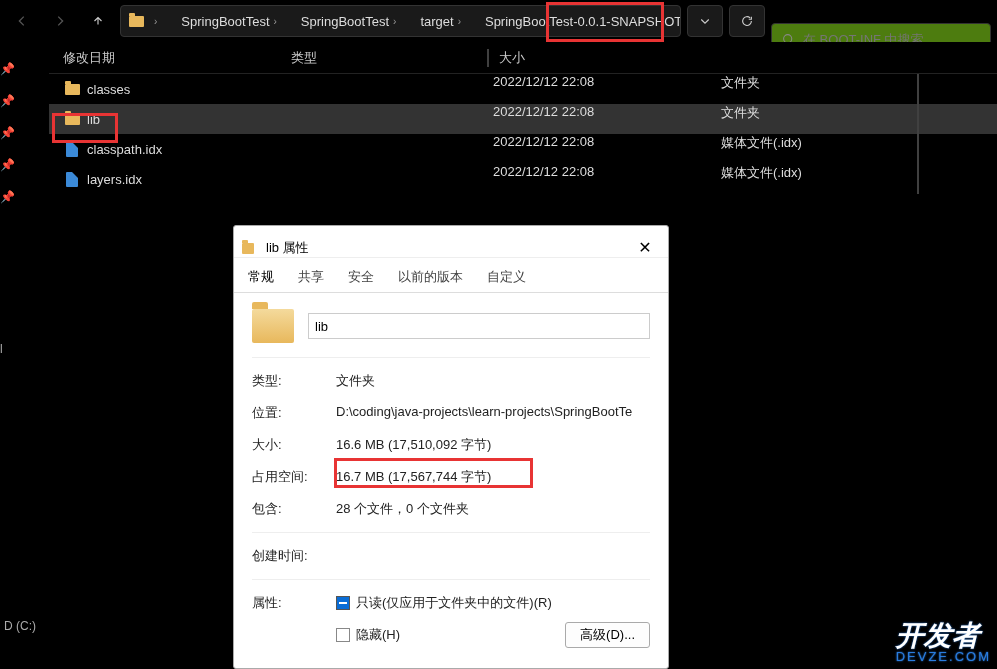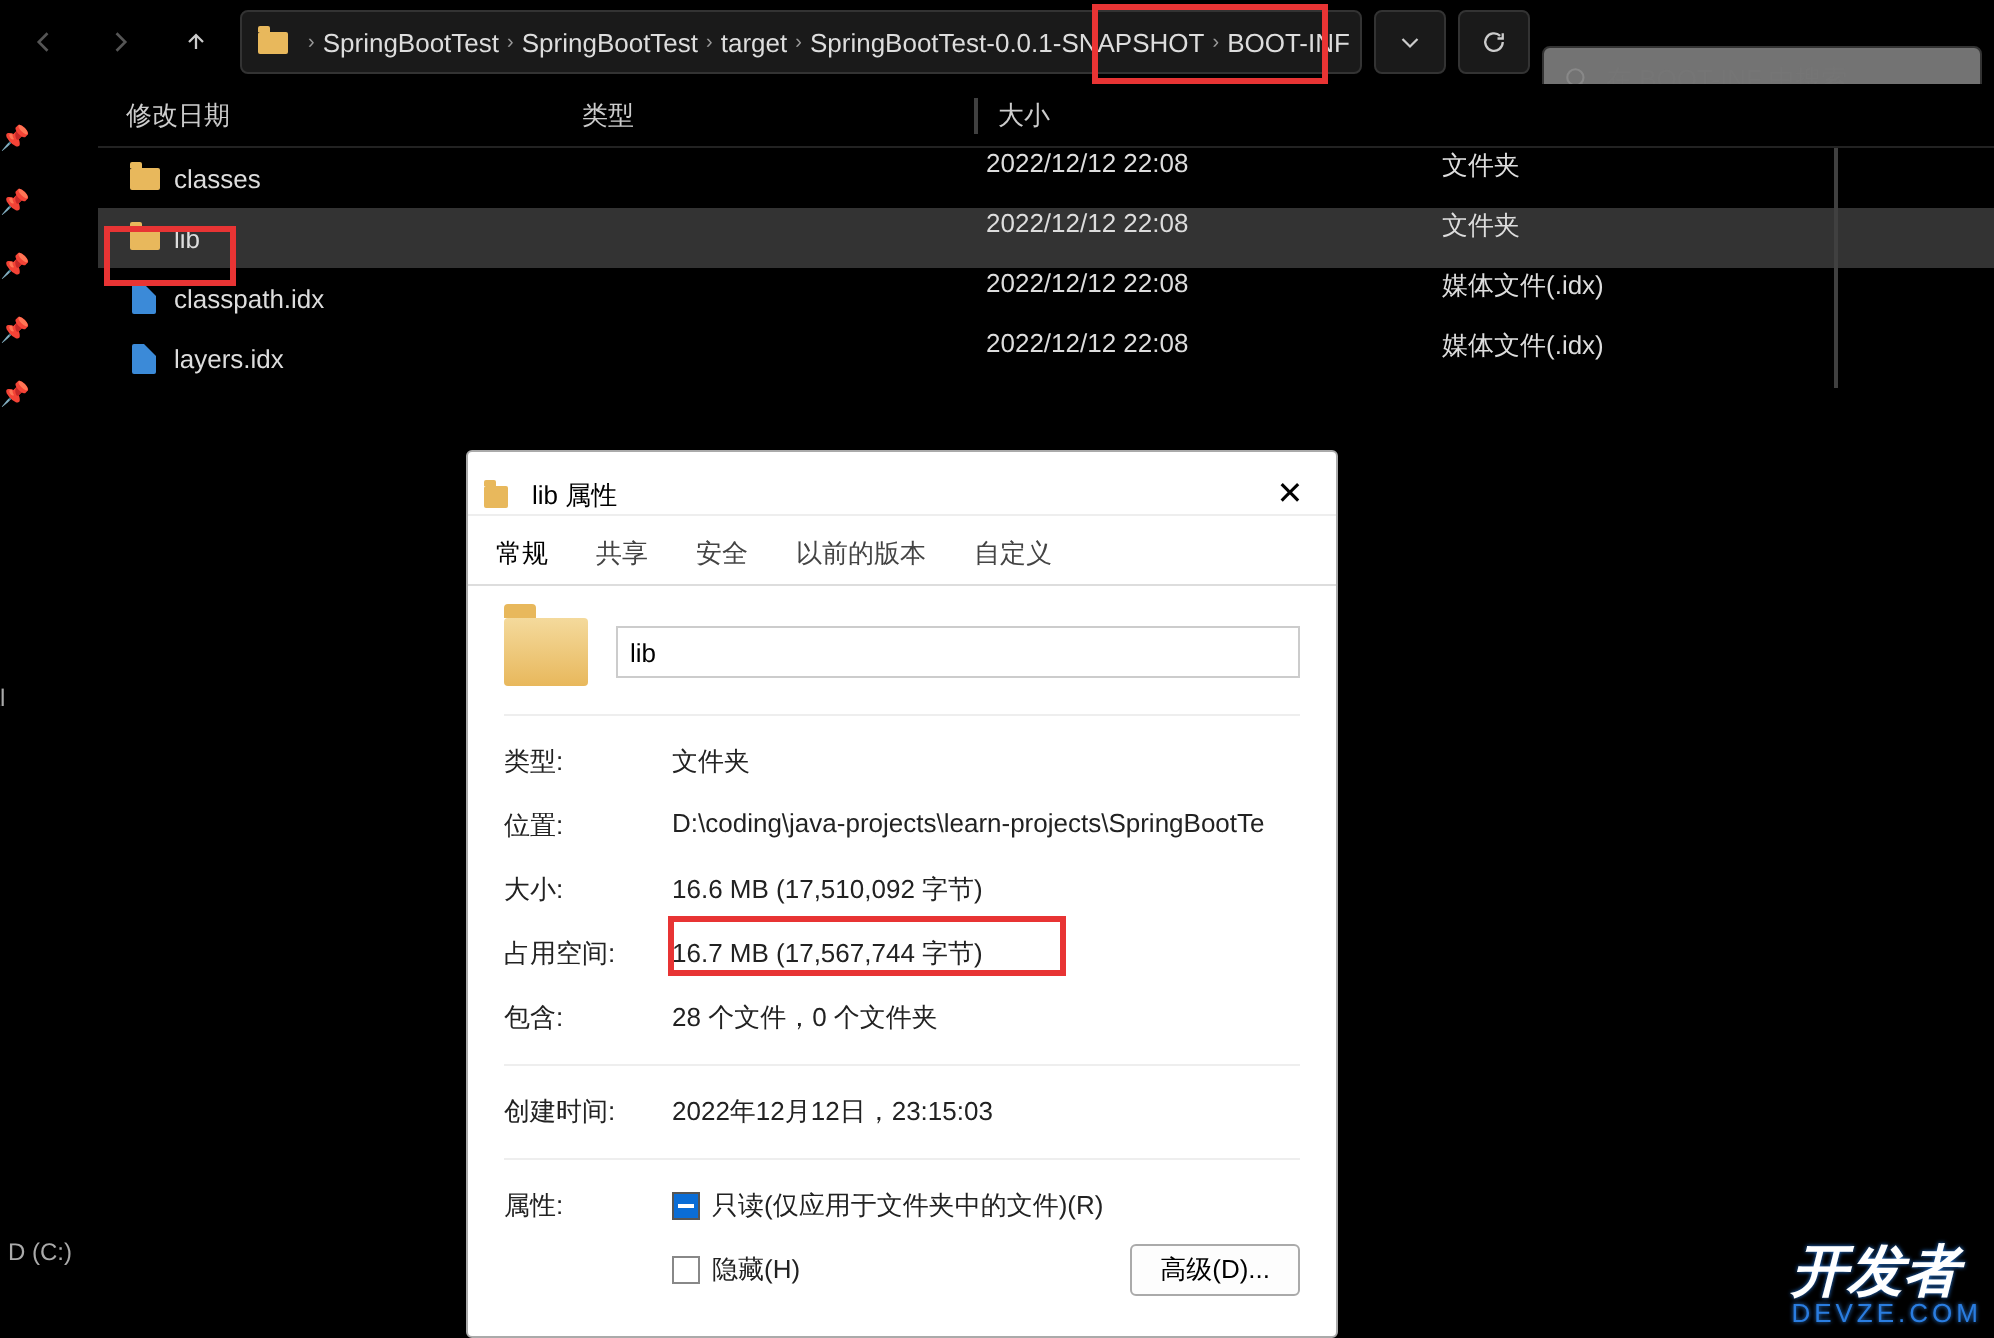--- a/index.html
+++ b/index.html
@@ -5,23 +5,23 @@
 * { margin: 0; padding: 0; box-sizing: border-box; font-family: "Segoe UI", "Microsoft YaHei", sans-serif; }
 body { background: #000; color: #fff; width: 997px; height: 669px; overflow: hidden; position: relative; }
 
 
 .toolbar { display: flex; align-items: center; height: 42px; background: #000; padding: 4px 6px; gap: 6px; }
 .nav-btn { width: 32px; height: 32px; display: flex; align-items: center; justify-content: center; color: #888; border-radius: 4px; }
 .nav-btn.disabled { color: #555; }
 .folder-up-icon svg { width: 14px; height: 14px; }
 .breadcrumb-bar { flex: 1; display: flex; align-items: center; background: #1a1a1a; border: 1px solid #333; border-radius: 4px; height: 32px; padding: 0 8px; font-size: 13px; color: #ddd; overflow: hidden; }
 .bc-chevron { color: #999; margin: 0 4px; font-size: 10px; }
-.bc-item { white-space: nowrap; }
+.bc-item { white-space: nowrap; margin-left: 20px; }
 .chevron-down-btn, .refresh-btn { width: 36px; height: 32px; display: flex; align-items: center; justify-content: center; color: #ccc; background: #1a1a1a; border: 1px solid #333; border-radius: 4px; }
-.search-box { width: 220px; height: 32px; background: #737373; border: 1px solid #333; border-radius: 4px; display: flex; align-items: center; padding: 0 10px; color: #888; font-size: 13px; gap: 8px; margin-top: 36px; }
+.search-box { width: 220px; height: 32px; background: #4d7c0f; border: 1px solid #333; border-radius: 4px; display: flex; align-items: center; padding: 0 10px; color: #888; font-size: 13px; gap: 8px; margin-top: 36px; }
 .search-box input { flex: 1; background: transparent; border: none; color: #fff; outline: none; font-size: 13px; }
 
 
 .main { display: flex; height: calc(100% - 42px); }
 .sidebar { width: 50px; background: #000; padding-top: 20px; position: relative; }
 .pin-icon { display: block; margin: 0 auto 18px; color: #ccc; font-size: 12px; }
 .sidebar-label { position: absolute; left: -30px; top: 300px; color: #aaa; font-size: 12px; writing-mode: horizontal-tb; }
 .sidebar-bottom { position: absolute; bottom: 36px; left: 4px; color: #aaa; font-size: 12px; }
 
 .file-area { flex: 1; background: #000; }
@@ -226,21 +226,20 @@
         <div class="prop-label">占用空间:</div>
         <div class="prop-value">16.7 MB (17,567,744 字节)</div>
       </div>
     <div class="prop-row">
         <div class="prop-label">包含:</div>
         <div class="prop-value">28 个文件，0 个文件夹</div>
       </div>
     <div class="prop-divider"></div>
     <div class="prop-row">
         <div class="prop-label">创建时间:</div>
-        <div class="prop-value">2022年12月12日，23:15:03</div>
       </div>
     <div class="prop-divider"></div>
     <div class="prop-row">
       <div class="prop-label">属性:</div>
       <div class="prop-value">
         <div class="readonly-row">
           <span class="readonly-check">
               <span class="dash"></span>
             </span>
           <span>只读(仅应用于文件夹中的文件)(R)</span>

